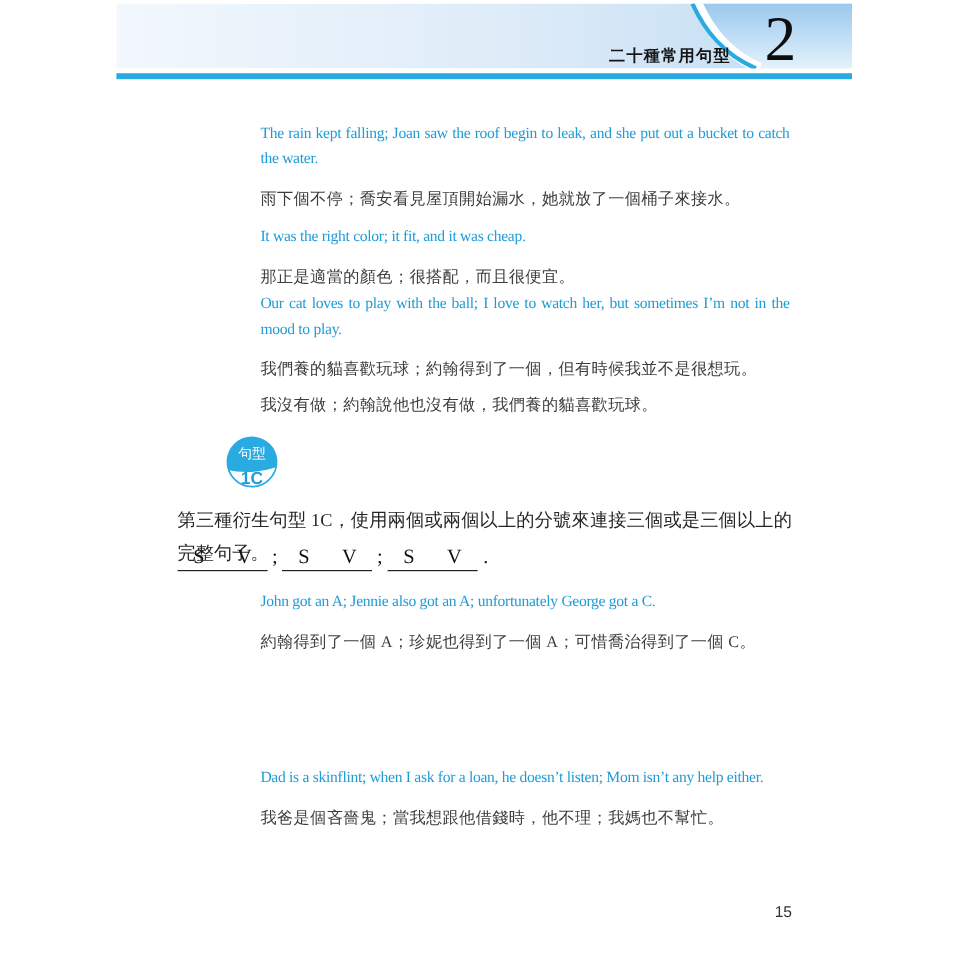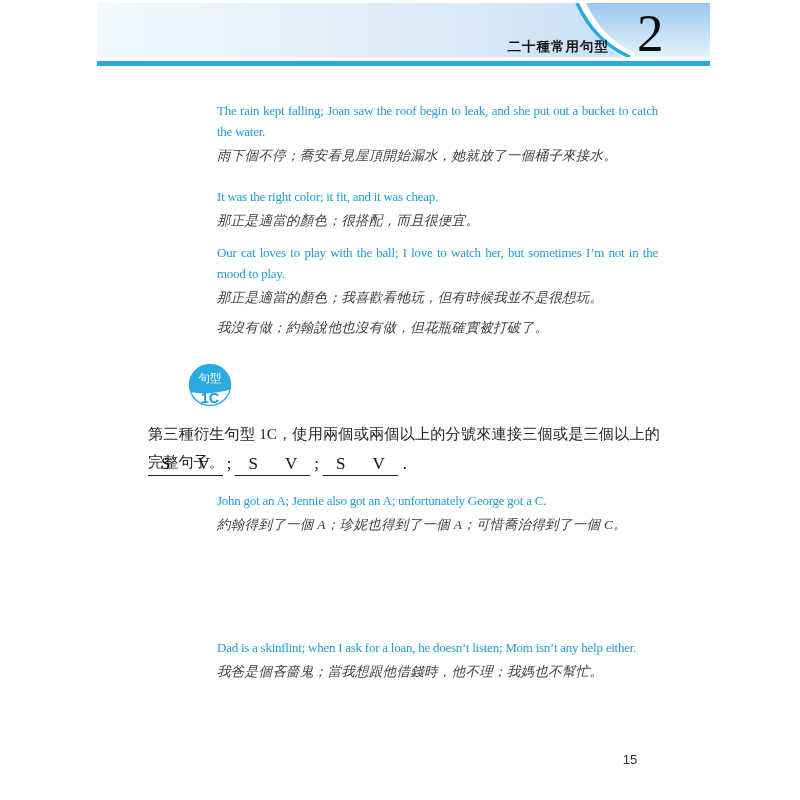--- a/index.html
+++ b/index.html
@@ -14,39 +14,39 @@
       color:#151515;letter-spacing:1px;}
   .chapter-num{position:absolute;left:540px;top:4px;width:60px;text-align:left;
       font-family:"Liberation Serif",serif;font-size:53px;line-height:52px;color:#0d0d0d;}
   .rule{position:absolute;left:97px;top:61px;width:613px;height:5px;background:#29ABE2;}
 
   
   .example{position:absolute;left:217px;width:441px;}
   .en{color:#1F9CD6;font-size:13px;line-height:21px;letter-spacing:-0.25px;
       text-align:justify;}
   .zh{color:#3d3d3d;font-size:13.5px;line-height:21px;letter-spacing:0.3px;
-      margin-top:3px;text-align:justify;font-style:italic;}
+      margin-top:13px;text-align:justify;}
   .ex1{top:100px}.ex2{top:186px}.ex3{top:242px}.ex4{top:314px}
   .ex5{top:490px}.ex6{top:546px}.ex7{top:637px}
 
   
   .badge{position:absolute;left:188px;top:363px;width:44px;height:44px;}
 
   
   .intro{position:absolute;left:148px;top:420px;width:512px;
       font-size:15.2px;line-height:28px;color:#262626;text-align:justify;}
   .formula{position:absolute;left:148px;top:453px;width:512px;text-align:left;
       font-size:17px;color:#111;}
   .seg{display:inline-block;border-bottom:1.5px solid #222;padding:0 13px;line-height:22px;}
   .seg-gap{display:inline-block;width:27px;}
   .semi{margin:0 4px;}
   .period{margin-left:5px;}
 
   
-  .page-num{position:absolute;left:600px;top:752px;width:60px;text-align:center;
+  .page-num{position:absolute;left:600px;top:752px;width:60px;text-align:right;
       font-family:"Liberation Sans",sans-serif;font-size:13px;color:#333;}
 </style>
 </head>
 <body>
 
 <div class="page">
 
   <div class="band">
     <svg width="613" height="54" viewBox="0 0 613 54">
       <defs>
@@ -73,24 +73,24 @@
   <div class="example ex1">
     <div class="en">The rain kept falling; Joan saw the roof begin to leak, and she put out a bucket to catch the water.</div>
     <div class="zh">雨下個不停；喬安看見屋頂開始漏水，她就放了一個桶子來接水。</div>
   </div>
   <div class="example ex2">
     <div class="en">It was the right color; it fit, and it was cheap.</div>
     <div class="zh">那正是適當的顏色；很搭配，而且很便宜。</div>
   </div>
   <div class="example ex3">
     <div class="en">Our cat loves to play with the ball; I love to watch her, but sometimes I’m not in the mood to play.</div>
-    <div class="zh">那正是適當的顏色；我喜歡看牠玩，但有時候我並不是很想玩。</div>
+    <div class="zh">我們養的貓喜歡玩球；約翰得到了一個，但有時候我並不是很想玩。</div>
   </div>
   <div class="example ex4">
-    <div class="zh">我沒有做；約翰說他也沒有做，但花瓶確實被打破了。</div>
+    <div class="zh">我沒有做；約翰說他也沒有做，我們養的貓喜歡玩球。</div>
   </div>
 
   <div class="badge">
     <svg width="44" height="44" viewBox="0 0 44 44">
       <defs>
           <clipPath id="bc">
             <circle cx="22" cy="22" r="20.5"></circle>
           </clipPath>
         </defs>
       <circle cx="22" cy="22" r="20.5" fill="#29ABE2"></circle>

